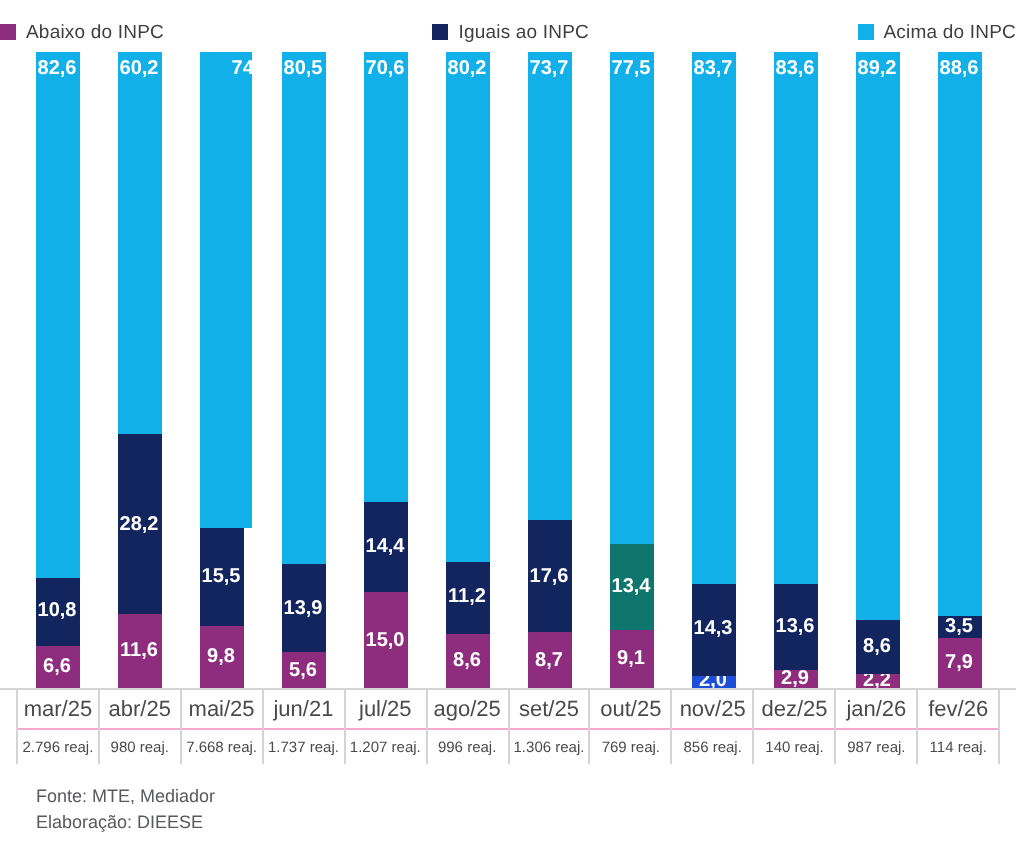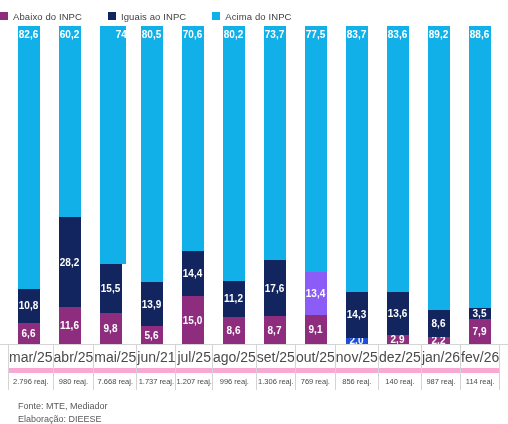--- a/index.html
+++ b/index.html
@@ -14,21 +14,21 @@
     color: #58595b;
     overflow: hidden;
     position: relative;
   }
 
   
   .legend {
     height: 26px;
     display: flex;
     align-items: center;
-    justify-content: flex-start;
+    justify-content: space-between;
     gap: 26px;
     padding-top: 6px;
     box-sizing: border-box;
   }
   .legend-item {
     display: flex;
     align-items: center;
     gap: 5px;
   }
   .legend-swatch {
@@ -94,24 +94,24 @@
     border-top: 1px solid #d4d4d4;
   }
   .axis-col {
     flex: 1 1 0;
     border-right: 1px solid #d4d4d4;
     box-sizing: border-box;
     text-align: center;
   }
   .axis-col:first-child { border-left: 1px solid #d4d4d4; }
   .axis-month {
-    font-size: 14px;
+    font-size: 11px;
     color: #4a4a4a;
     padding: 4px 0 3px 0;
-    border-bottom: 5px solid #f9a8d4;
+    border-bottom: 1px solid #f9a8d4;
     white-space: nowrap;
   }
   .axis-count {
     font-size: 7.5px;
     color: #4a4a4a;
     padding: 4px 0 4px 0;
     white-space: nowrap;
   }
 
   
@@ -188,21 +188,21 @@
       <div class="bar-col">
         <div class="bar">
           <div class="seg acima" style="height: 73.7%; background: rgb(18, 176, 232);">73,7</div>
           <div class="seg iguais" style="height: 17.6%; background: rgb(19, 37, 94);">17,6</div>
           <div class="seg abaixo" style="height: 8.7%; background: rgb(142, 45, 126);">8,7</div>
         </div>
       </div>
       <div class="bar-col">
         <div class="bar">
           <div class="seg acima" style="height: 77.5%; background: rgb(18, 176, 232);">77,5</div>
-          <div class="seg iguais" style="height: 13.4%; background: #8b5cf6; text-align: center;">13,4</div>
+          <div class="seg iguais" style="height: 13.4%; background: #0f766e; text-align: center;">13,4</div>
           <div class="seg abaixo" style="height: 9.1%; background: rgb(142, 45, 126); text-align: right;">9,1</div>
         </div>
       </div>
       <div class="bar-col">
         <div class="bar">
           <div class="seg acima" style="height: 83.7%; background: rgb(18, 176, 232);">83,7</div>
           <div class="seg iguais" style="height: 14.3%; background: rgb(19, 37, 94);">14,3</div>
           <div class="seg abaixo" style="height: 2%; background: #1d4ed8;">2,0</div>
         </div>
       </div>

